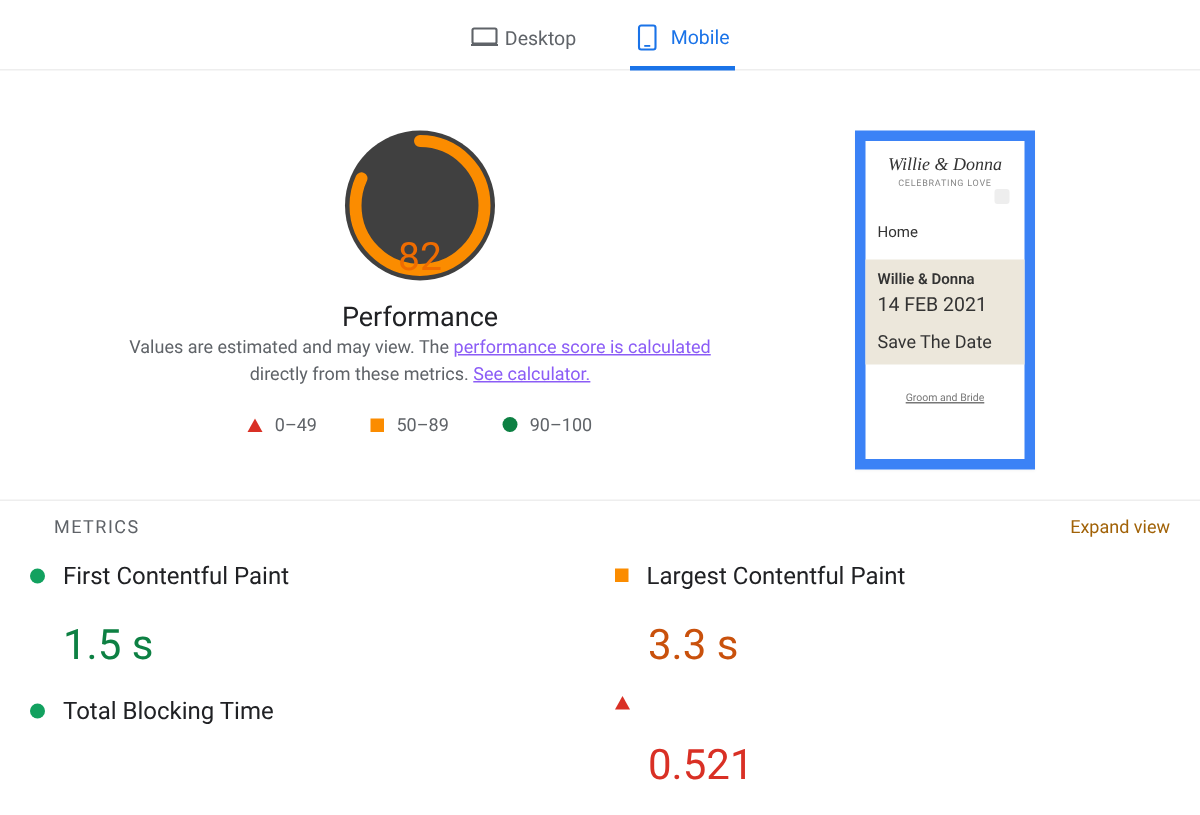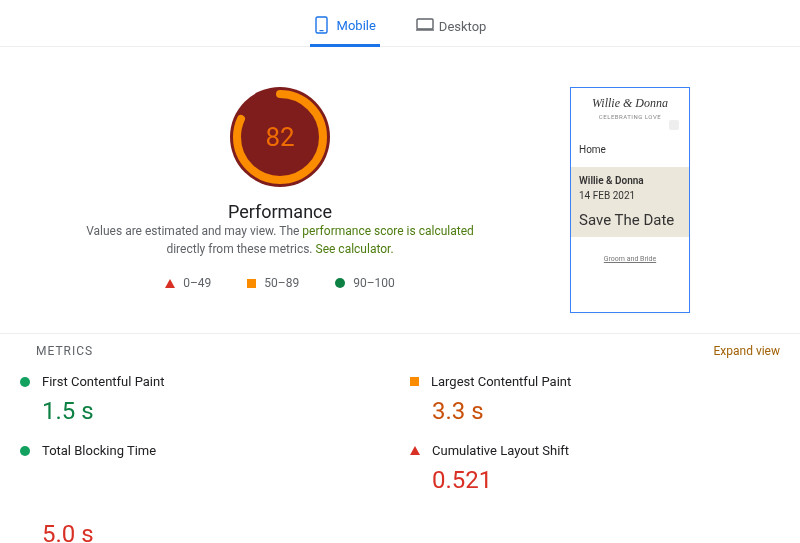--- a/index.html
+++ b/index.html
@@ -45,24 +45,24 @@
   .score-col {
     flex: 1;
     display: flex;
     flex-direction: column;
     align-items: center;
     max-width: 520px;
   }
   .gauge-wrap {
     position: relative;
     width: 100px; height: 100px;
-    background: #7f1d1d;
+    background: #404040;
     border-radius: 50%;
     display: flex;
-    align-items: center;
+    align-items: flex-end;
     justify-content: center;
     margin-bottom: 14px;
   }
   .gauge-wrap svg { position: absolute; top:0; left:0; }
   .score-num {
     font-size: 26px;
     color: #ef6c00;
     z-index: 1;
   }
   .perf-title {
@@ -70,101 +70,101 @@
     font-weight: 400;
     color: #202124;
   }
   .desc {
     font-size: 12px;
     color: #5f6368;
     text-align: center;
     line-height: 1.5;
     max-width: 420px;
   }
-  .desc .link { color: #4d7c0f; }
+  .desc .link { color: #8b5cf6; text-decoration: underline; }
   .legend {
     display: flex;
     gap: 36px;
     margin-top: 18px;
     font-size: 12px;
     color: #5f6368;
     align-items: center;
     text-align: right;
   }
   .legend-item { display:flex; align-items:center; gap:8px; }
   .tri-r { width:0;height:0;border-left:5px solid transparent;border-right:5px solid transparent;border-bottom:9px solid #d93025; display:inline-block;}
   .sq-o { width:9px;height:9px;background:#fb8c00;display:inline-block;}
   .cir-g{ width:10px;height:10px;background:#0d8043;border-radius:50%;display:inline-block;}
 
   .preview {
     width: 120px;
     background:#fff;
-    border:1px solid #3b82f6;
+    border:7px solid #3b82f6;
     font-size:9px;
     color:#333;
     padding: 6px 0 6px 0;
     height: 226px;
     box-shadow: 0 1px 2px rgba(0,0,0,0.04);
   }
   .preview-top{ text-align:center; padding:2px 4px 6px;}
   .preview-script{ font-family: cursive; font-size:12px; font-style:italic;}
   .preview-sub{ font-size:6px; letter-spacing:0.5px; color:#888; margin-top:2px;}
   .preview-home{ padding:8px 8px; font-size:10px;}
   .preview-card{ background:#ece7db; padding:8px; margin:4px 0;}
   .preview-card .h{font-weight:600;font-size:10px;}
-  .preview-card .d{font-size:10px;margin-top:4px;}
-  .preview-card .s{font-size:15px;margin-top:10px;}
+  .preview-card .d{font-size:13px;margin-top:4px;}
+  .preview-card .s{font-size:12px;margin-top:10px;}
   .preview-foot{text-align:center;font-size:7px;color:#777;margin-top:18px;text-decoration:underline;}
   .preview-dot{width:10px;height:10px;background:#eee;border-radius:2px;float:right;margin-right:6px;}
 
   .metrics-header{
     display:flex;justify-content:space-between;align-items:center;
     padding: 10px 20px 6px 36px;
     color:#5f6368;
     font-size:12px;
     letter-spacing:1px;
     border-top:1px solid #eee;
   }
   .expand{letter-spacing:0;color:#a16207;}
   .metrics-grid{
     display:grid;
     grid-template-columns: 1fr 1fr;
     padding: 6px 20px 0;
     column-gap: 20px;
     row-gap: 14px;
   }
   .metric{ padding:4px 0 0 0;}
-  .metric-top{display:flex;align-items:center;gap:12px;color:#202124;font-size:13px;}
-  .metric-val{font-size:24px;margin-top:8px;margin-left:22px;}
+  .metric-top{display:flex;align-items:center;gap:12px;color:#202124;font-size:16px;}
+  .metric-val{font-size:28px;margin-top:20px;margin-left:22px;}
   .v-green{color:#0d8043;}
   .v-orange{color:#c9510c;}
   .v-red{color:#d93025;}
   .cir-gs{width:10px;height:10px;background:#12a15f;border-radius:50%;display:inline-block;}
 </style>
 </head>
 <body>
 
 <div class="tabs">
+  <div class="tab">
+    <span class="desktop-icon">
+      <svg width="18" height="14" viewBox="0 0 18 14">
+          <rect x="1" y="2" width="16" height="10" rx="1" fill="none" stroke="#5f6368" stroke-width="1.4"></rect>
+          <line x1="0" y1="13" x2="18" y2="13" stroke="#5f6368" stroke-width="1.4"></line>
+        </svg>
+    </span>
+    <span>Desktop</span>
+  </div>
   <div class="tab active">
     <span class="mobile-icon">
       <svg width="15" height="18" viewBox="0 0 15 18">
           <rect x="2" y="1" width="11" height="16" rx="1.5" fill="none" stroke="#1a73e8" stroke-width="1.4"></rect>
           <rect x="5.5" y="14" width="4" height="1.2" fill="#1a73e8"></rect>
         </svg>
     </span>
     <span>Mobile</span>
-  </div>
-  <div class="tab">
-    <span class="desktop-icon">
-      <svg width="18" height="14" viewBox="0 0 18 14">
-          <rect x="1" y="2" width="16" height="10" rx="1" fill="none" stroke="#5f6368" stroke-width="1.4"></rect>
-          <line x1="0" y1="13" x2="18" y2="13" stroke="#5f6368" stroke-width="1.4"></line>
-        </svg>
-    </span>
-    <span>Desktop</span>
   </div>
 </div>
 
 <div class="hero">
   <div class="score-col">
     <div class="gauge-wrap">
       <svg width="100" height="100" viewBox="0 0 100 100">
         <circle cx="50" cy="50" r="43" fill="none" stroke="#fb8c00" stroke-width="8" stroke-dasharray="270" stroke-dashoffset="49" transform="rotate(-90 50 50)" stroke-linecap="round"></circle>
       </svg>
       <div class="score-num">82</div>
@@ -228,20 +228,19 @@
   </div>
   <div class="metric">
     <div class="metric-top">
       <span class="cir-gs"></span>
       <span>Total Blocking Time</span>
     </div>
   </div>
   <div class="metric">
     <div class="metric-top">
       <span class="tri-r"></span>
-      <span>Cumulative Layout Shift</span>
     </div>
     <div class="metric-val v-red">0.521</div>
   </div>
   <div class="metric">
     <div class="metric-val v-red">5.0 s</div>
   </div>
 </div>
 
 </body></html>

